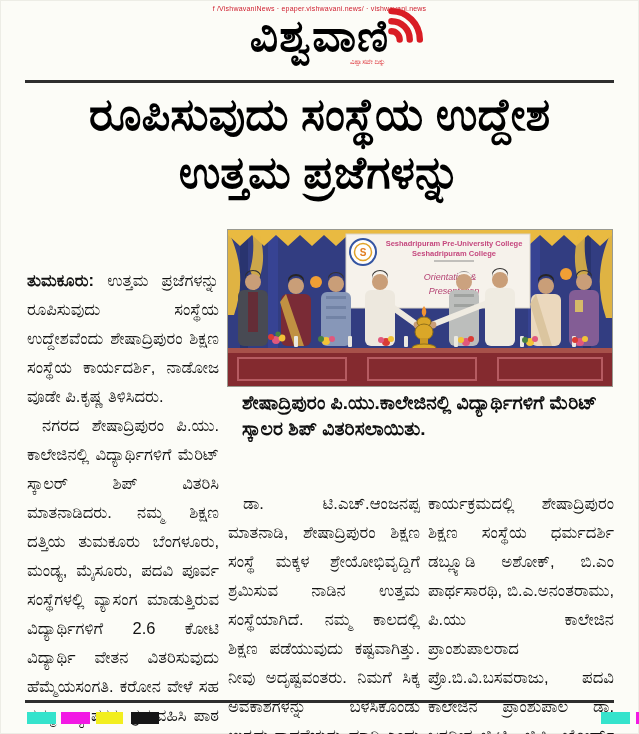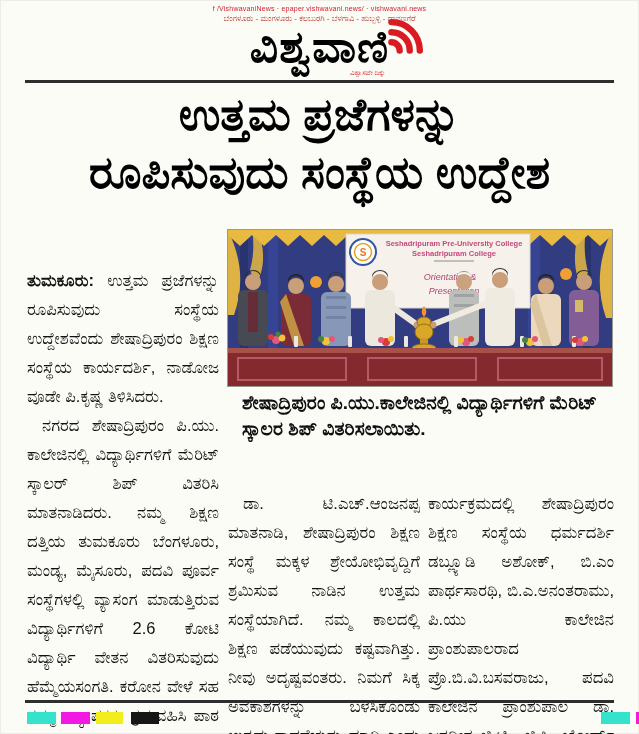--- a/index.html
+++ b/index.html
@@ -66,41 +66,40 @@
   .reg-cyan-2    { left:601px; width:29px; }
   .reg-magenta-2 { left:636px; width:3px; }
 </style>
 </head>
 <body>
 
 <div class="page">
 
   <div class="masthead">
     <div class="social-line">f /VishwavaniNews  ·  epaper.vishwavani.news/  ·  vishwavani.news</div>
-    <div class="cities-line">ಬೆಂಗಳೂರು - ಮಂಗಳೂರು - ಕಲಬುರಗಿ - ಬೆಳಗಾವಿ - ಹುಬ್ಬಳ್ಳಿ - ದಾವಣಗೆರೆ</div>
     <div class="logo-wrap">
       <span class="logo-text">ವಿಶ್ವವಾಣಿ</span>
       <span class="signal-icon">
         <svg width="44" height="48" viewBox="0 0 48 48">
           <g fill="none" stroke="#d91c24" stroke-width="7" stroke-linecap="round">
             <path d="M7,33 A9,9 0 0 1 16,42"></path>
             <path d="M7,22 A20,20 0 0 1 27,42"></path>
             <path d="M7,11 A31,31 0 0 1 38,42"></path>
           </g>
         </svg>
       </span>
       <span class="logo-tagline">ವಿಶ್ವಾಸವೇ ದಿಕ್ಕು</span>
     </div>
   </div>
 
   <div class="rule rule-top"></div>
 
   <div class="headline">
+    <div>ರೂಪಿಸುವುದು ಸಂಸ್ಥೆಯ ಉದ್ದೇಶ</div>
     <div>ಉತ್ತಮ ಪ್ರಜೆಗಳನ್ನು</div>
-    <div>ರೂಪಿಸುವುದು ಸಂಸ್ಥೆಯ ಉದ್ದೇಶ</div>
   </div>
 
   <div class="col-left body-text">
     <p><span class="dateline">ತುಮಕೂರು:</span><span> ಉತ್ತಮ ಪ್ರಜೆಗಳನ್ನು ರೂಪಿಸುವುದು ಸಂಸ್ಥೆಯ ಉದ್ದೇಶವೆಂದು ಶೇಷಾದ್ರಿಪುರಂ ಶಿಕ್ಷಣ ಸಂಸ್ಥೆಯ ಕಾರ್ಯದರ್ಶಿ, ನಾಡೋಜ ವೂಡೇ ಪಿ.ಕೃಷ್ಣ ತಿಳಿಸಿದರು.</span></p>
     <p class="indent">ನಗರದ ಶೇಷಾದ್ರಿಪುರಂ ಪಿ.ಯು. ಕಾಲೇಜಿನಲ್ಲಿ ವಿದ್ಯಾರ್ಥಿಗಳಿಗೆ ಮೆರಿಟ್ ಸ್ಕಾಲರ್ ಶಿಪ್ ವಿತರಿಸಿ ಮಾತನಾಡಿದರು. ನಮ್ಮ ಶಿಕ್ಷಣ ದತ್ತಿಯ ತುಮಕೂರು ಬೆಂಗಳೂರು, ಮಂಡ್ಯ, ಮೈಸೂರು, ಪದವಿ ಪೂರ್ವ ಸಂಸ್ಥೆಗಳಲ್ಲಿ ವ್ಯಾಸಂಗ ಮಾಡುತ್ತಿರುವ ವಿದ್ಯಾರ್ಥಿಗಳಿಗೆ 2.6 ಕೋಟಿ ವಿದ್ಯಾರ್ಥಿ ವೇತನ ವಿತರಿಸುವುದು ಹೆಮ್ಮೆಯಸಂಗತಿ. ಕರೋನ ವೇಳೆ ಸಹ ನಮ್ಮ ಅಧ್ಯಾಪಕರು ಶ್ರಮವಹಿಸಿ ಪಾಠ ಮಾಡಿ ಸಂಸ್ಥೆಗೆ ಹೆಸರು ತಂದರು. ಶಿಕ್ಷಕರೇ ಶಿಕ್ಷಣದ ಆತ್ಮ. ನಮ್ಮ ಸಂಸ್ಥೆಯ ಶಕ್ತಿ ಉತ್ತಮ</p>
   </div>
 
   <div class="photo-frame">
     <svg width="384" height="156" viewBox="0 0 384 156">
 

